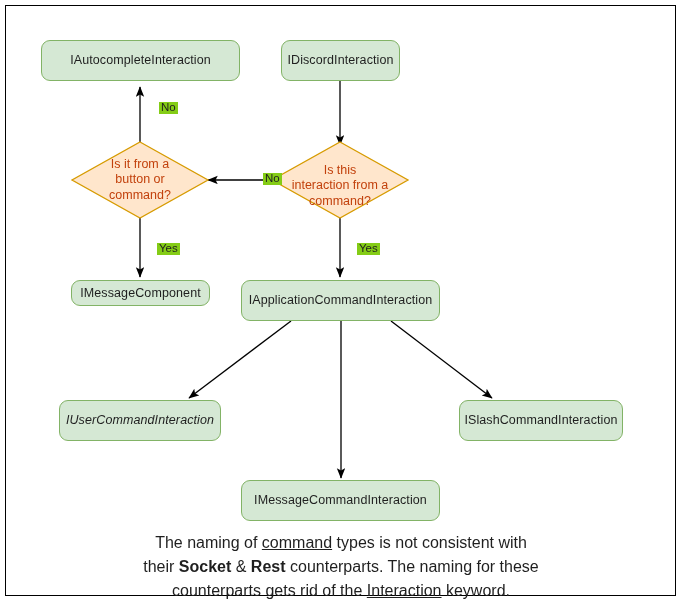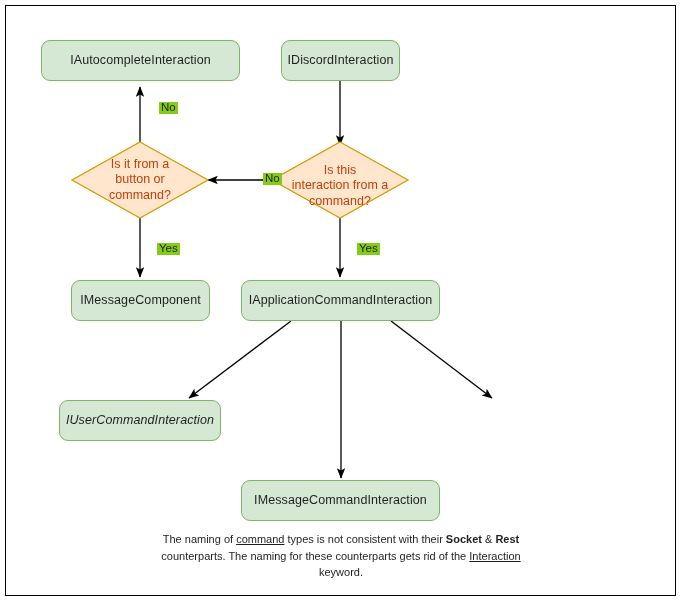--- a/index.html
+++ b/index.html
@@ -78,21 +78,21 @@
     text-align: center;
     line-height: 1;
     margin-left: 31px;
   }
   #caption {
     position: absolute;
     left: 141px;
     top: 531px;
     width: 400px;
     text-align: center;
-    font-size: 11px;
+    font-size: 16px;
     color: #1f1f1f;
     line-height: 1.5;
   }
   #caption .u { text-decoration: underline; }
   #caption .b { font-weight: bold; }
 </style>
 </head>
 <body>
 
 <div id="canvas">
@@ -128,32 +128,35 @@
   </svg>
 
   <div class="node-box" style="left:41px; top:40px; width:199px; height:41px;">
     <span>IAutocompleteInteraction</span>
   </div>
 
   <div class="node-box" style="left:281px; top:40px; width:119px; height:41px;">
     <span>IDiscordInteraction</span>
   </div>
 
-  <div class="node-box" style="left:71px; top:280px; width:139px; height:41px;">
+  <div class="node-box" style="left:71px; top:280px; width:139px; height:26px;">
     <span>IMessageComponent</span>
   </div>
 
   <div class="node-box" style="left:241px; top:280px; width:199px; height:41px;">
     <span>IApplicationCommandInteraction</span>
   </div>
 
   <div class="node-box" style="left:59px; top:400px; width:162px; height:41px;font-style:italic;">
     <span>IUserCommandInteraction</span>
   </div>
 
+  <div class="node-box" style="left:459px; top:400px; width:164px; height:41px;">
+    <span>ISlashCommandInteraction</span>
+  </div>
 
   <div class="node-box" style="left:241px; top:480px; width:199px; height:41px;">
     <span>IMessageCommandInteraction</span>
   </div>
 
   <div class="diamond-wrap" style="left:72px; top:142px; width:136px; height:76px;">
     <div class="diamond-label">
       <div>
         <div>Is it from a</div>
         <div>button or</div>

